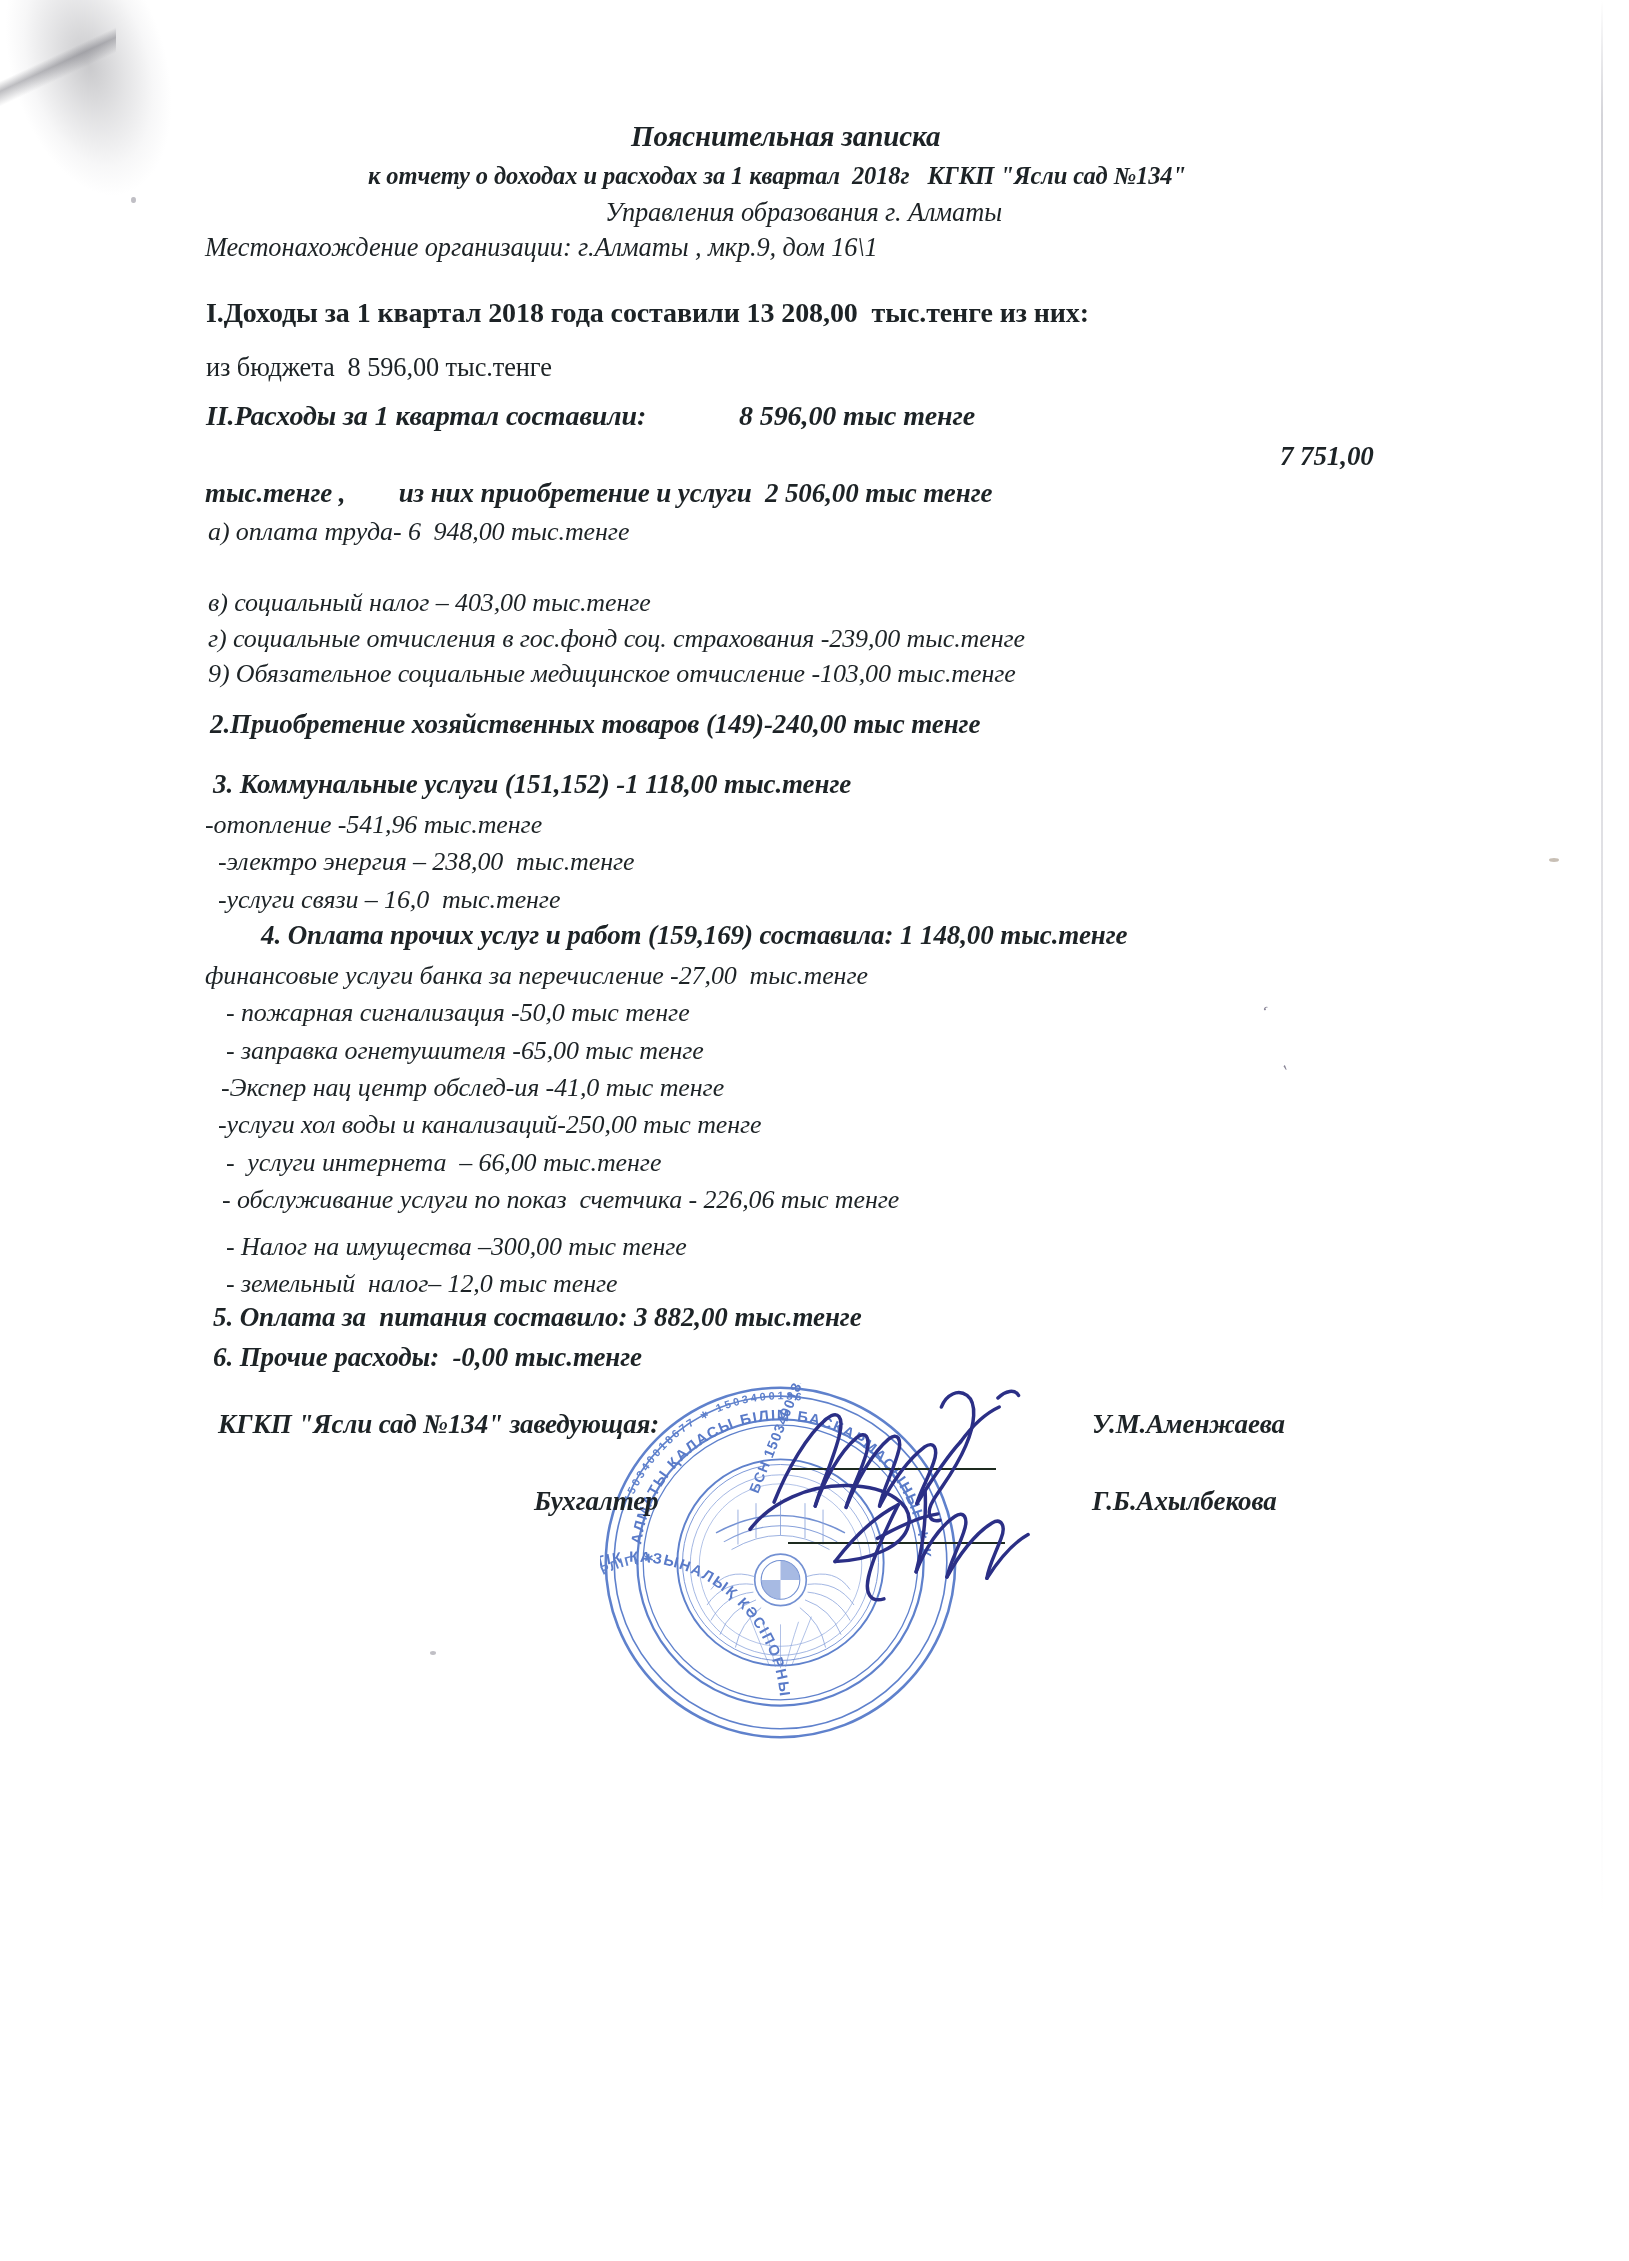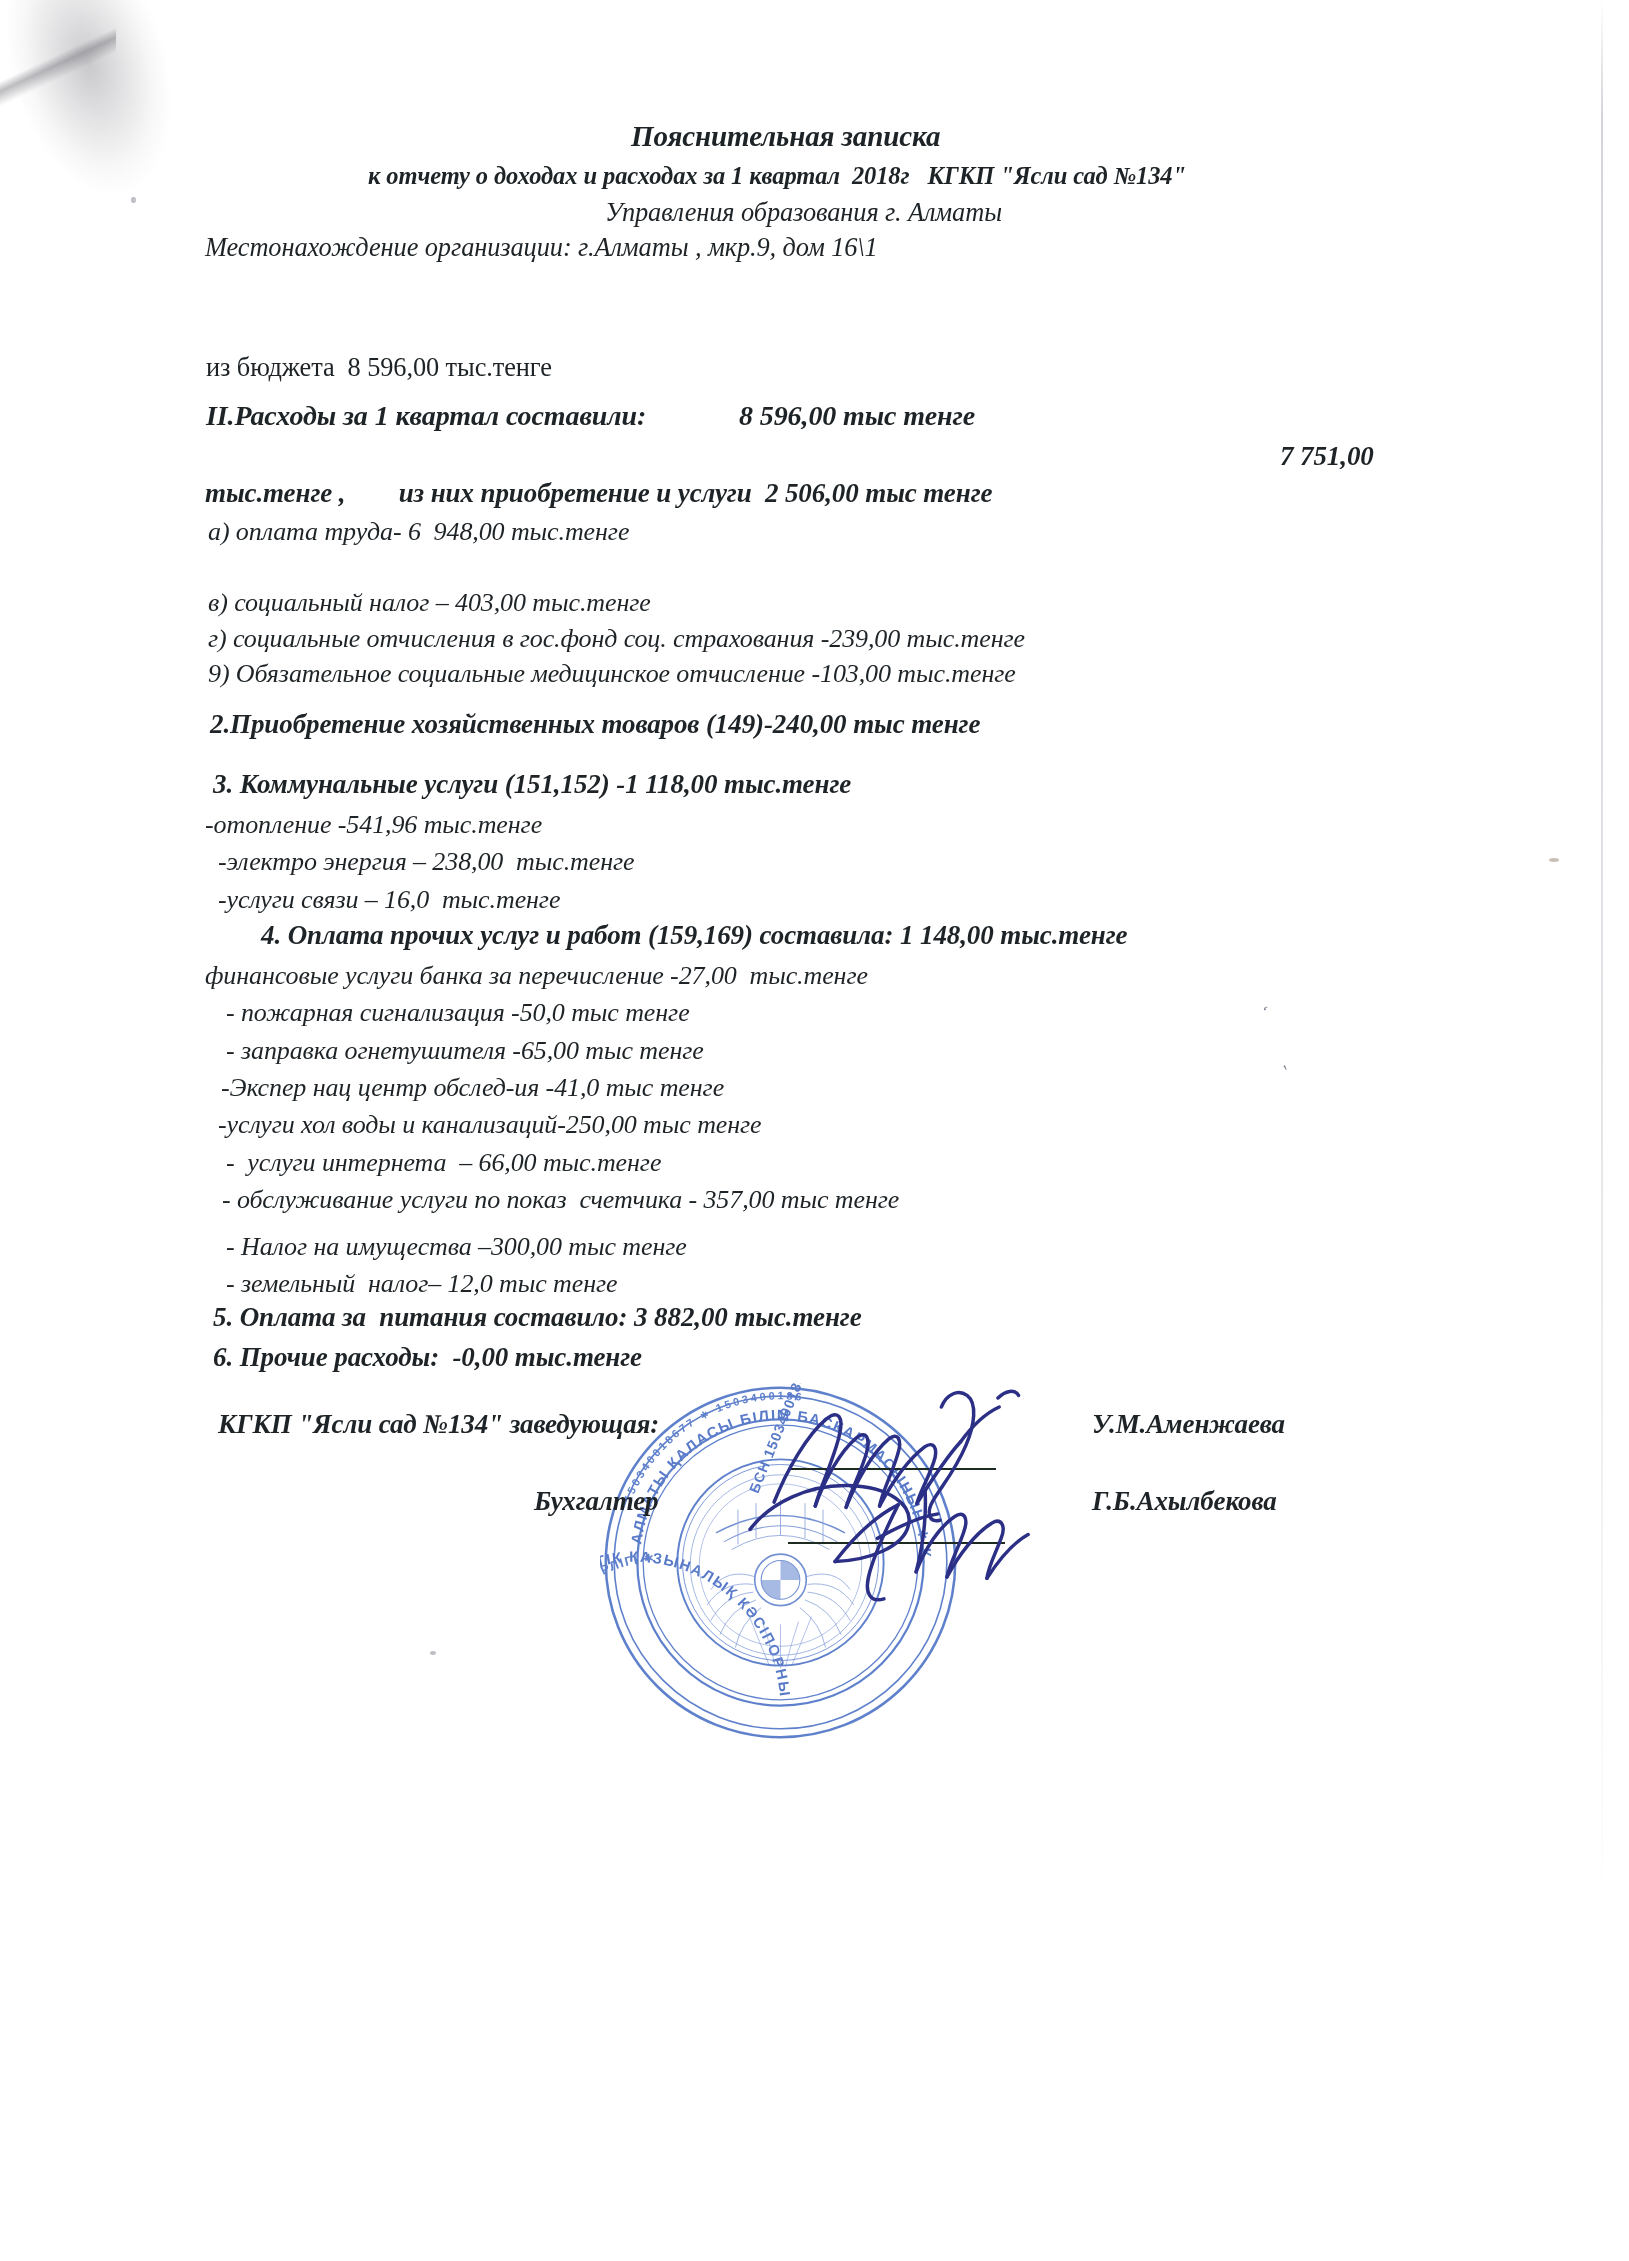--- a/index.html
+++ b/index.html
@@ -134,20 +134,21 @@
   <div class="penfleck" style="left:1286px; top:1061px; transform:rotate(-40deg); font-size:19.3px;">ʹ</div>
 
   <div class="ln t-title" style="left:631px; top:120px;">Пояснительная записка</div>
 
   <div class="ln t-sub" style="left:368px; top:162px;">к отчету о доходах и расходах за 1 квартал  2018г   КГКП "Ясли сад №134"</div>
 
   <div class="ln t-sub2" style="left:605px; top:197px;">Управления образования г. Алматы</div>
 
   <div class="ln t-loc" style="left:205px; top:232px;">Местонахождение организации: г.Алматы , мкр.9, дом 16\1</div>
 
+  <div class="ln t-h1" style="left:206px; top:297px;">I.Доходы за 1 квартал 2018 года составили 13 208,00  тыс.тенге из них:</div>
 
   <div class="ln t-plain" style="left:206px; top:352px;">из бюджета  8 596,00 тыс.тенге</div>
 
   <div class="ln t-h2" style="left:206px; top:400px;">II.Расходы за 1 квартал составили:</div>
   <div class="ln t-h2" style="left:739px; top:400px;">8 596,00 тыс тенге</div>
 
   <div class="ln t-itemb" style="left:1280px; top:441px;">7 751,00</div>
   <div class="ln t-itemb" style="left:205px; top:478px;">тыс.тенге ,        из них приобретение и услуги  2 506,00 тыс тенге</div>
 
   <div class="ln t-item" style="left:208px; top:517px;">а) оплата труда- 6  948,00 тыс.тенге</div>
@@ -163,21 +164,21 @@
   <div class="ln t-item" style="left:218px; top:885px;">-услуги связи – 16,0  тыс.тенге</div>
 
   <div class="ln t-itemb" style="left:213px; top:920px;margin-left:48px;">4. Оплата прочих услуг и работ (159,169) составила: 1 148,00 тыс.тенге</div>
 
   <div class="ln t-item" style="left:205px; top:961px;">финансовые услуги банка за перечисление -27,00  тыс.тенге</div>
   <div class="ln t-item" style="left:226px; top:998px;">- пожарная сигнализация -50,0 тыс тенге</div>
   <div class="ln t-item" style="left:226px; top:1036px;">- заправка огнетушителя -65,00 тыс тенге</div>
   <div class="ln t-item" style="left:221px; top:1073px;">-Экспер нац центр обслед-ия -41,0 тыс тенге</div>
   <div class="ln t-item" style="left:218px; top:1110px;">-услуги хол воды и канализаций-250,00 тыс тенге</div>
   <div class="ln t-item" style="left:226px; top:1148px;">-  услуги интернета  – 66,00 тыс.тенге</div>
-  <div class="ln t-item" style="left:222px; top:1185px;">- обслуживание услуги по показ  счетчика - 357,00 тыс тенге</div>
+  <div class="ln t-item" style="left:222px; top:1185px;">- обслуживание услуги по показ  счетчика - 226,06 тыс тенге</div>
   <div class="ln t-item" style="left:226px; top:1232px;">- Налог на имущества –300,00 тыс тенге</div>
   <div class="ln t-item" style="left:226px; top:1269px;">- земельный  налог– 12,0 тыс тенге</div>
 
   <div class="ln t-itemb" style="left:213px; top:1302px;">5. Оплата за  питания составило: 3 882,00 тыс.тенге</div>
 
   <div class="ln t-itemb" style="left:213px; top:1342px;">6. Прочие расходы:  -0,00 тыс.тенге</div>
 
   <svg class="seal" style="left:600px; top:1383px;" width="361" height="368" viewBox="0 0 560 570">
     <defs>
       <path id="ringOuter" d="M 280,545 A 265,268 0 1 1 280,544.9" fill="none"></path>

